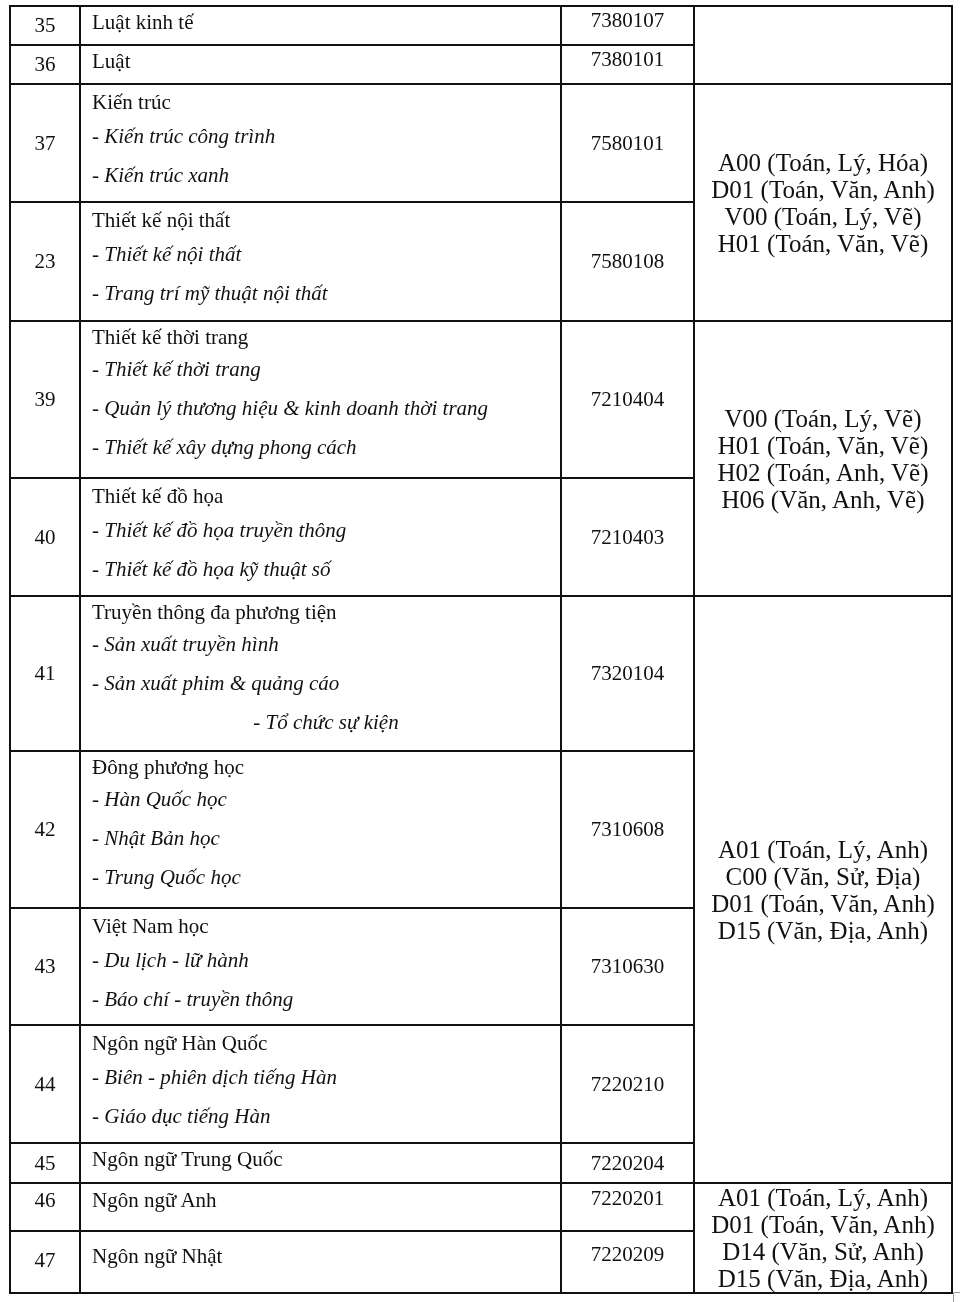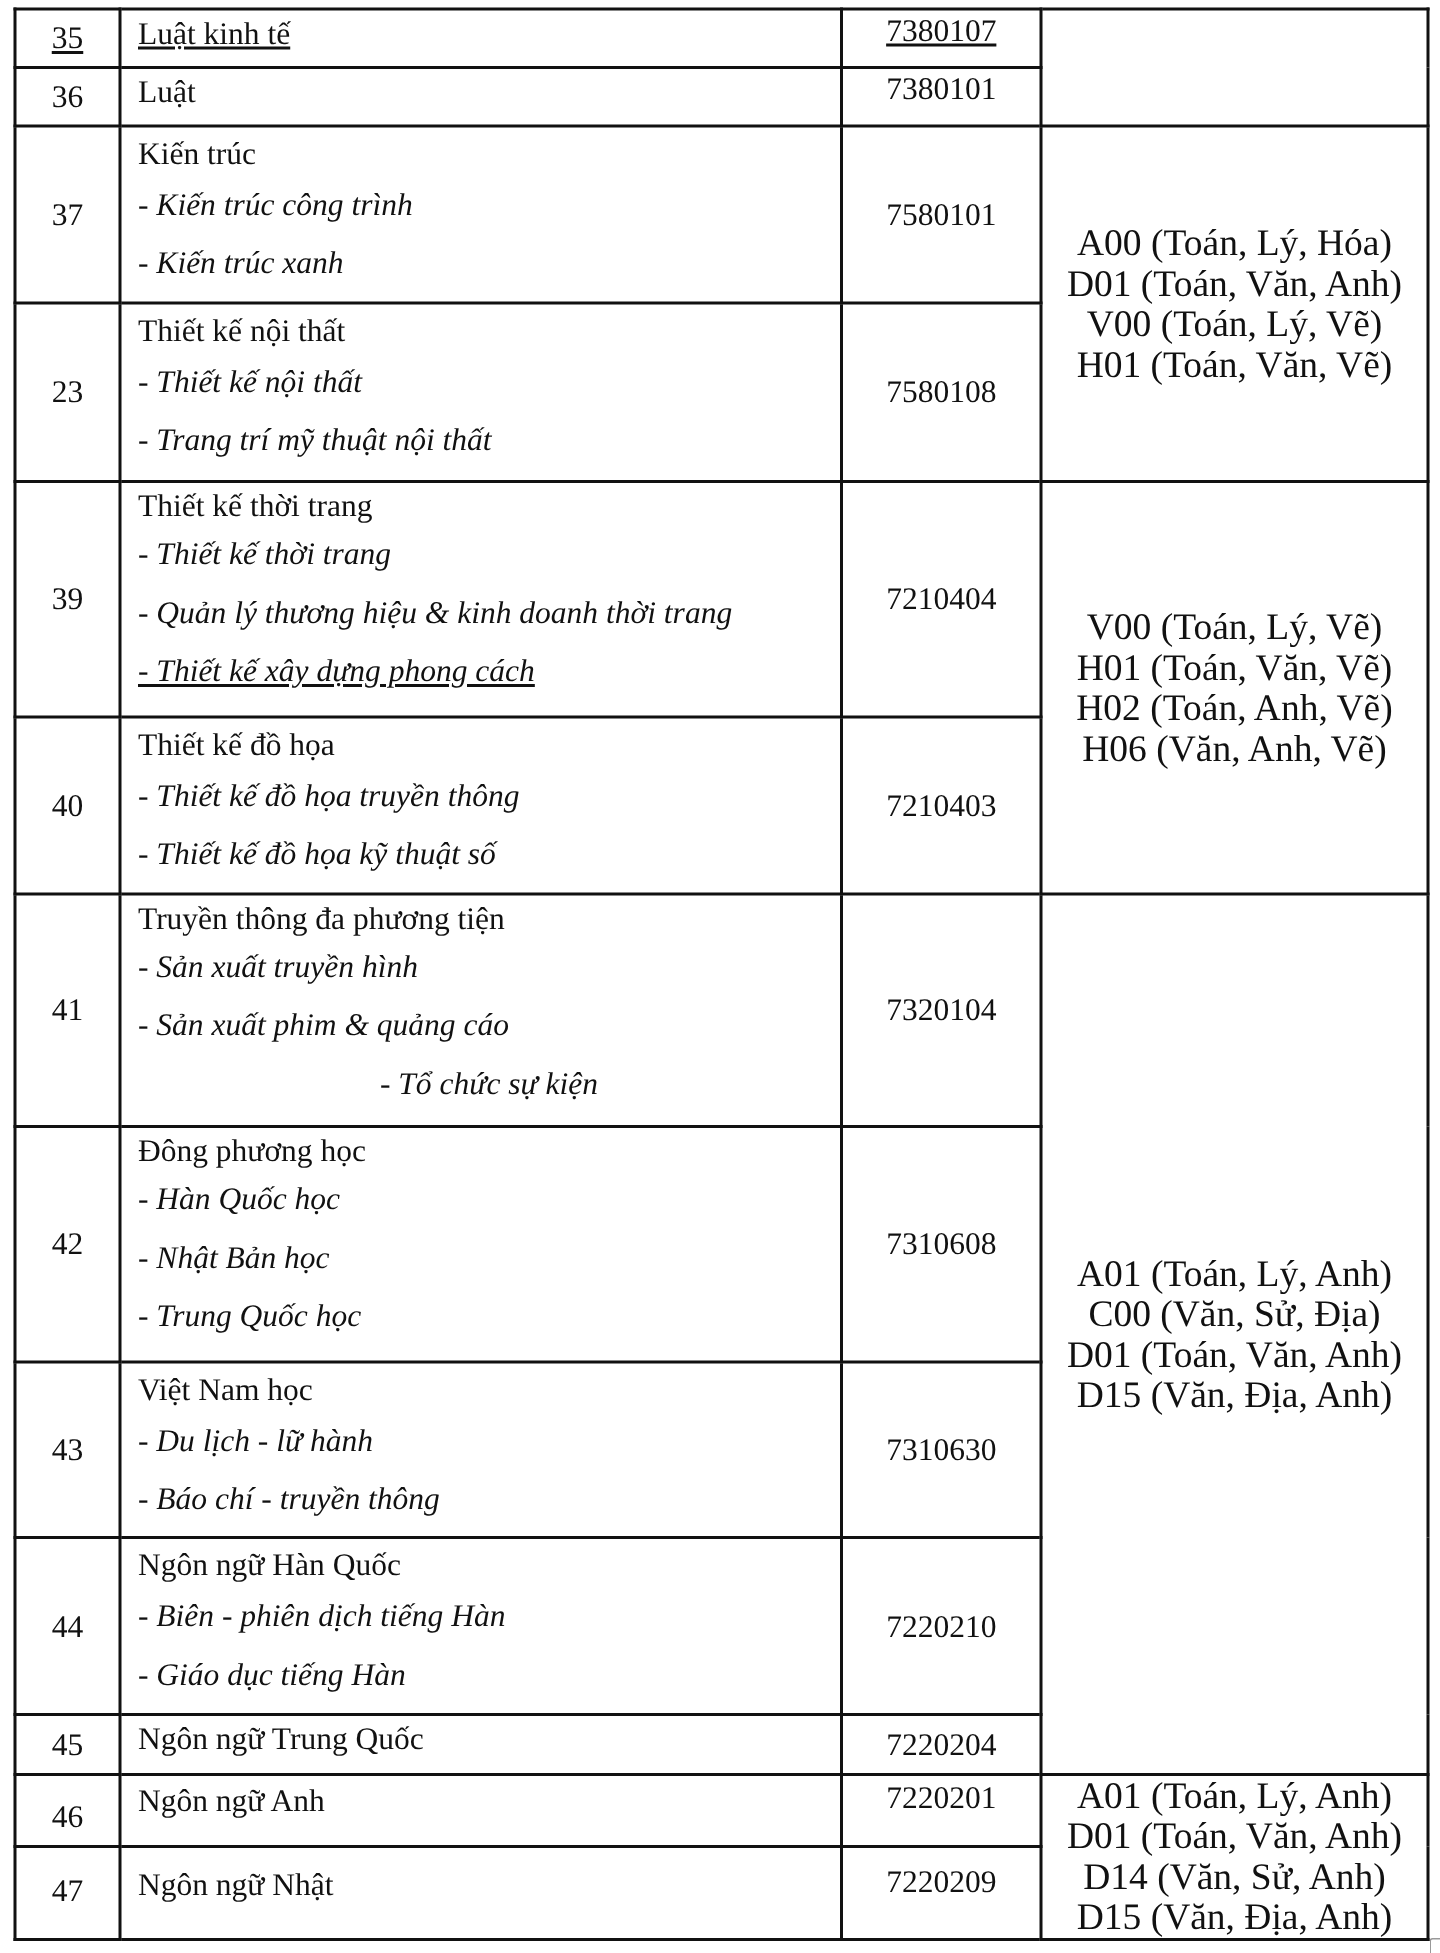--- a/index.html
+++ b/index.html
@@ -82,21 +82,21 @@
 
 <table id="doc-table">
   <colgroup>
     <col class="col-stt">
     <col class="col-name">
     <col class="col-code">
     <col class="col-combo">
   </colgroup>
   <tbody>
 
-    <tr style="height:39px;text-decoration:underline;">
+    <tr style="height:39px;">
       <td class="stt">35</td>
       <td class="name single">
         <span class="name-main" style="margin-top:0;line-height:30px;">Luật kinh tế</span>
       </td>
       <td class="code" style="vertical-align:top;padding-top:1px;">7380107</td>
       <td class="combo" rowspan="2"></td>
     </tr>
 
     <tr style="height:39px;">
       <td class="stt">36</td>
@@ -131,21 +131,21 @@
       </td>
       <td class="code">7580108</td>
     </tr>
 
     <tr style="height:157px;">
       <td class="stt">39</td>
       <td class="name">
         <span class="name-main" style="line-height:26px;">Thiết kế thời trang</span>
         <span class="sub-item" style="line-height:39px;">- Thiết kế thời trang</span>
         <span class="sub-item" style="line-height:39px;">- Quản lý thương hiệu &amp; kinh doanh thời trang</span>
-        <span class="sub-item" style="line-height:39px;text-decoration:underline;">- Thiết kế xây dựng phong cách</span>
+        <span class="sub-item" style="line-height:39px;">- Thiết kế xây dựng phong cách</span>
       </td>
       <td class="code">7210404</td>
       <td class="combo" rowspan="2">
         <span class="combo-line">V00 (Toán, Lý, Vẽ)</span>
         <span class="combo-line">H01 (Toán, Văn, Vẽ)</span>
         <span class="combo-line">H02 (Toán, Anh, Vẽ)</span>
         <span class="combo-line">H06 (Văn, Anh, Vẽ)</span>
       </td>
     </tr>
 
@@ -209,21 +209,21 @@
 
     <tr style="height:40px;">
       <td class="stt">45</td>
       <td class="name single">
         <span class="name-main" style="margin-top:0;">Ngôn ngữ Trung Quốc</span>
       </td>
       <td class="code">7220204</td>
     </tr>
 
     <tr style="height:47px;">
-      <td class="stt" style="vertical-align:top;padding-top:15px;">46</td>
+      <td class="stt" style="vertical-align:top;padding-top:4px;">46</td>
       <td class="name single">
         <span class="name-main" style="margin-top:1px;">Ngôn ngữ Anh</span>
       </td>
       <td class="code" style="vertical-align:top;padding-top:2px;">7220201</td>
       <td class="combo" rowspan="2" style="line-height:27px;">
         <span class="combo-line">A01 (Toán, Lý, Anh)</span>
         <span class="combo-line">D01 (Toán, Văn, Anh)</span>
         <span class="combo-line">D14 (Văn, Sử, Anh)</span>
         <span class="combo-line">D15 (Văn, Địa, Anh)</span>
       </td>

